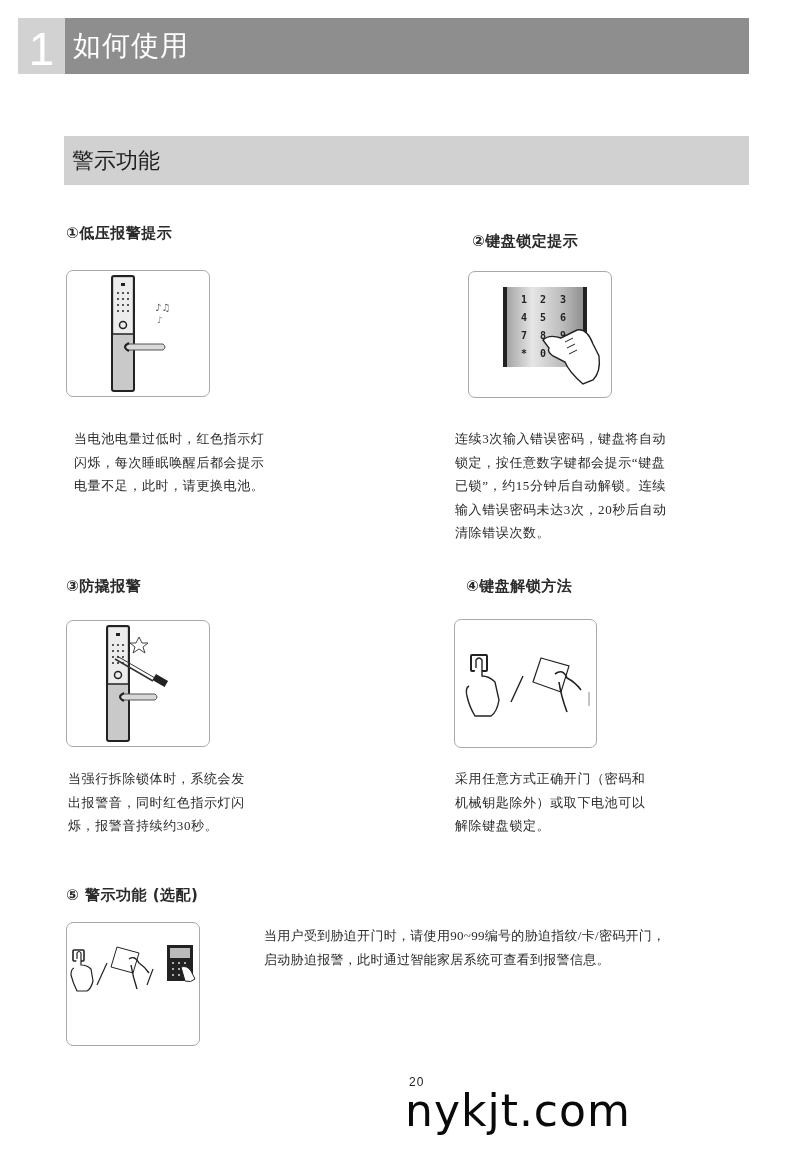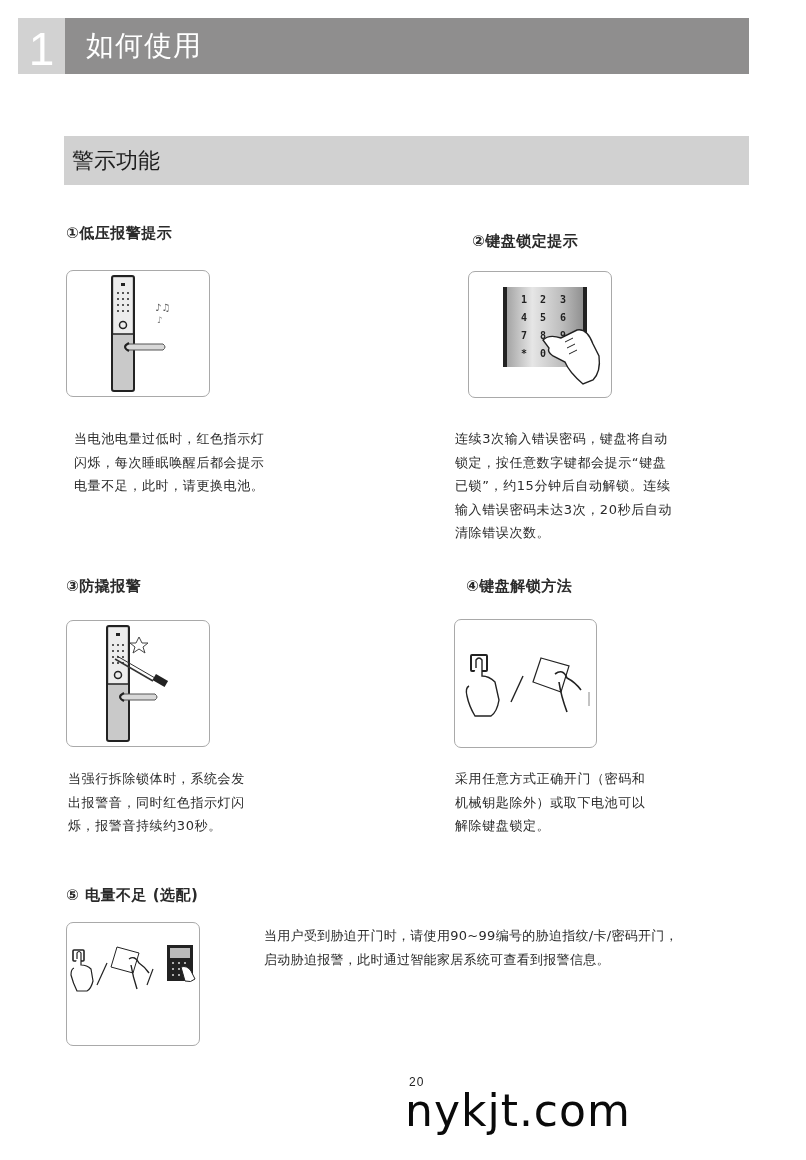--- a/index.html
+++ b/index.html
@@ -1,27 +1,27 @@
 <!DOCTYPE html>
 <html><head>
 <meta charset="utf-8">
 <style>
   * { box-sizing: border-box; margin: 0; padding: 0; }
   html, body { width: 806px; height: 1160px; background: #ffffff; overflow: hidden; }
   body { position: relative; font-family: "DejaVu Sans", "Liberation Sans", sans-serif; color: #2a2a2a; }
 
   .chapter-bar { position: absolute; left: 18px; top: 18px; width: 731px; height: 56px; display: flex; }
   .chapter-num { width: 47px; height: 56px; background: #d2d2d2; color: #ffffff; font-family: "Liberation Sans", sans-serif; font-size: 46px; font-weight: 300; display: flex; align-items: flex-end; justify-content: center; line-height: 1; padding-bottom: 2px; }
-  .chapter-title-box { flex: 1; background: #8f8e8e; color: #ffffff; font-size: 28px; display: flex; align-items: center; padding-left: 21px; letter-spacing: 1px; }
+  .chapter-title-box { flex: 1; background: #8f8e8e; color: #ffffff; font-size: 28px; display: flex; align-items: center; padding-left: 8px; letter-spacing: 1px; }
 
   .section-bar { position: absolute; left: 64px; top: 136px; width: 685px; height: 49px; background: #d1d1d1; font-size: 22px; color: #1e1e1e; display: flex; align-items: center; padding-left: 8px; }
 
   .item-title { position: absolute; font-size: 15px; color: #2a2a2a; letter-spacing: 0.5px; font-weight: bold; }
   .illus-box { position: absolute; border: 1px solid #a9a9a9; border-radius: 7px; background: #fff; overflow: hidden; }
-  .item-text { position: absolute; font-size: 13px; line-height: 23.5px; color: #2a2a2a; letter-spacing: 0.6px; }
+  .item-text { position: absolute; font-size: 13px; line-height: 23.5px; color: #2a2a2a; letter-spacing: 0.6px; font-family: Liberation Serif, serif; }
 
   .page-number { position: absolute; left: 409px; top: 1075px; font-size: 12px; color: #222; font-family: "Liberation Sans", sans-serif; letter-spacing: 1px; }
   .watermark { position: absolute; left: 405px; top: 1089px; font-size: 44px; color: #0a0a0a; font-family: "DejaVu Sans", sans-serif; letter-spacing: 1px; line-height: 1; text-align: center; }
 
   svg { display: block; }
 </style>
 </head>
 <body>
 
 <div class="chapter-bar">
@@ -150,21 +150,21 @@
     <path d="M100 54 Q108 48 112 58 Q120 62 126 70 M104 62 Q106 76 112 92" fill="none" stroke="#222" stroke-width="1.6"></path>
     <line x1="134" y1="72" x2="134" y2="86" stroke="#888" stroke-width="1"></line>
   </svg>
 </div>
 <div class="item-text" style="left:455px; top:767px; width:240px;">
   <div>采用任意方式正确开门（密码和</div>
   <div>机械钥匙除外）或取下电池可以</div>
   <div>解除键盘锁定。</div>
 </div>
 
-<div class="item-title" style="left:66px; top:886px;">⑤ 电量不足 (选配)</div>
+<div class="item-title" style="left:66px; top:886px;">⑤ 警示功能 (选配)</div>
 <div class="illus-box" style="left:66px; top:922px; width:134px; height:124px;">
   <svg width="134" height="124" viewBox="0 0 134 124">
     <rect x="6" y="27" width="11" height="11" rx="1" fill="none" stroke="#222" stroke-width="1.6"></rect>
     <path d="M10 36 L10 30 Q12 27 14 30 L14 42 Q20 42 24 46 L26 58 Q24 66 20 68 L10 68 Q6 60 4 52 Q4 46 7 45" fill="#fff" stroke="#222" stroke-width="1.2"></path>
     <line x1="40" y1="40" x2="30" y2="62" stroke="#222" stroke-width="1.2"></line>
     <path d="M50 24 L72 30 L66 50 L44 44 Z" fill="#fff" stroke="#222" stroke-width="1"></path>
     <path d="M62 36 Q68 32 72 40 Q78 44 82 50 M64 42 Q66 54 70 66" fill="none" stroke="#222" stroke-width="1.4"></path>
     <line x1="86" y1="46" x2="80" y2="62" stroke="#222" stroke-width="1.2"></line>
     <rect x="100" y="22" width="26" height="36" fill="#222"></rect>
     <rect x="103" y="25" width="20" height="10" fill="#bbb"></rect>

